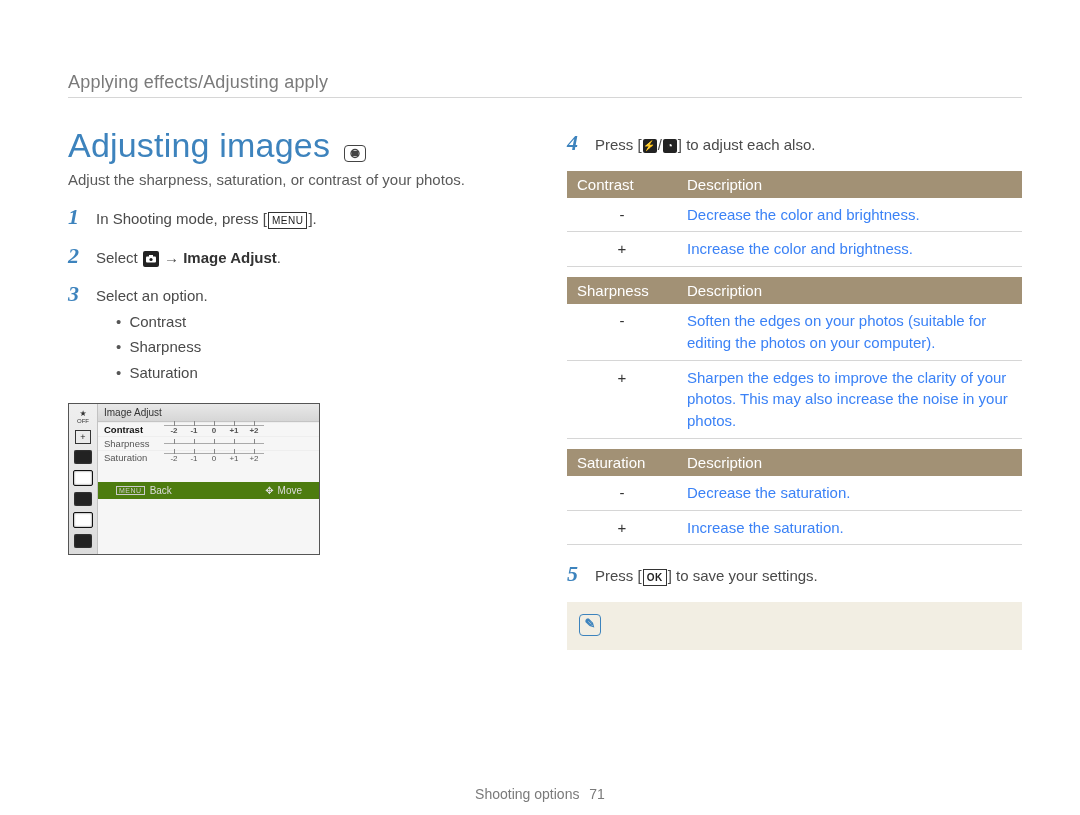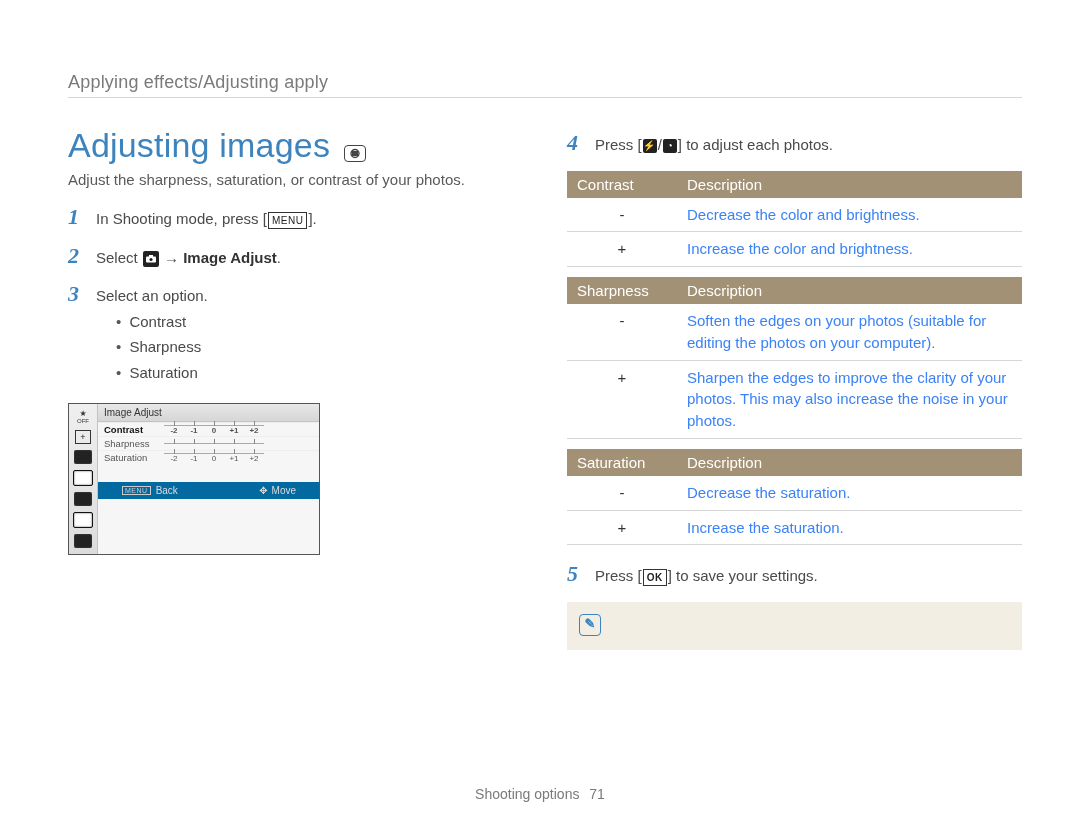--- a/index.html
+++ b/index.html
@@ -207,26 +207,26 @@
   .scale span::before {
     content: "";
     position: absolute;
     top: -5px;
     left: 50%;
     width: 1px;
     height: 5px;
     background: #888;
   }
   .lcd-footer {
-    background: #0369a1;
+    background: #4d7c0f;
     color: #ddd;
     font-size: 10px;
     display: flex;
     justify-content: space-between;
-    padding: 3px 23px;
+    padding: 3px 17px;
   }
   .lcd-footer .ft {
     display: flex;
     align-items: center;
     gap: 4px;
   }
 
   
   table.opt {
     width: 100%;
@@ -408,21 +408,21 @@
           </div>
         </div>
       </div>
     </div>
 
     <div class="col">
 
       <div class="step">
         <div class="step-num">4</div>
         <div class="step-body">
-          <span>Press [</span><span class="icon-flash">⚡</span><span>/</span><span class="icon-timer">◔</span><span>] to adjust each photos.</span>
+          <span>Press [</span><span class="icon-flash">⚡</span><span>/</span><span class="icon-timer">◔</span><span>] to adjust each also.</span>
         </div>
       </div>
 
       <table class="opt">
         <tbody>
             <tr>
               <th class="c1">Contrast</th>
               <th>Description</th>
             </tr>
         <tr>

